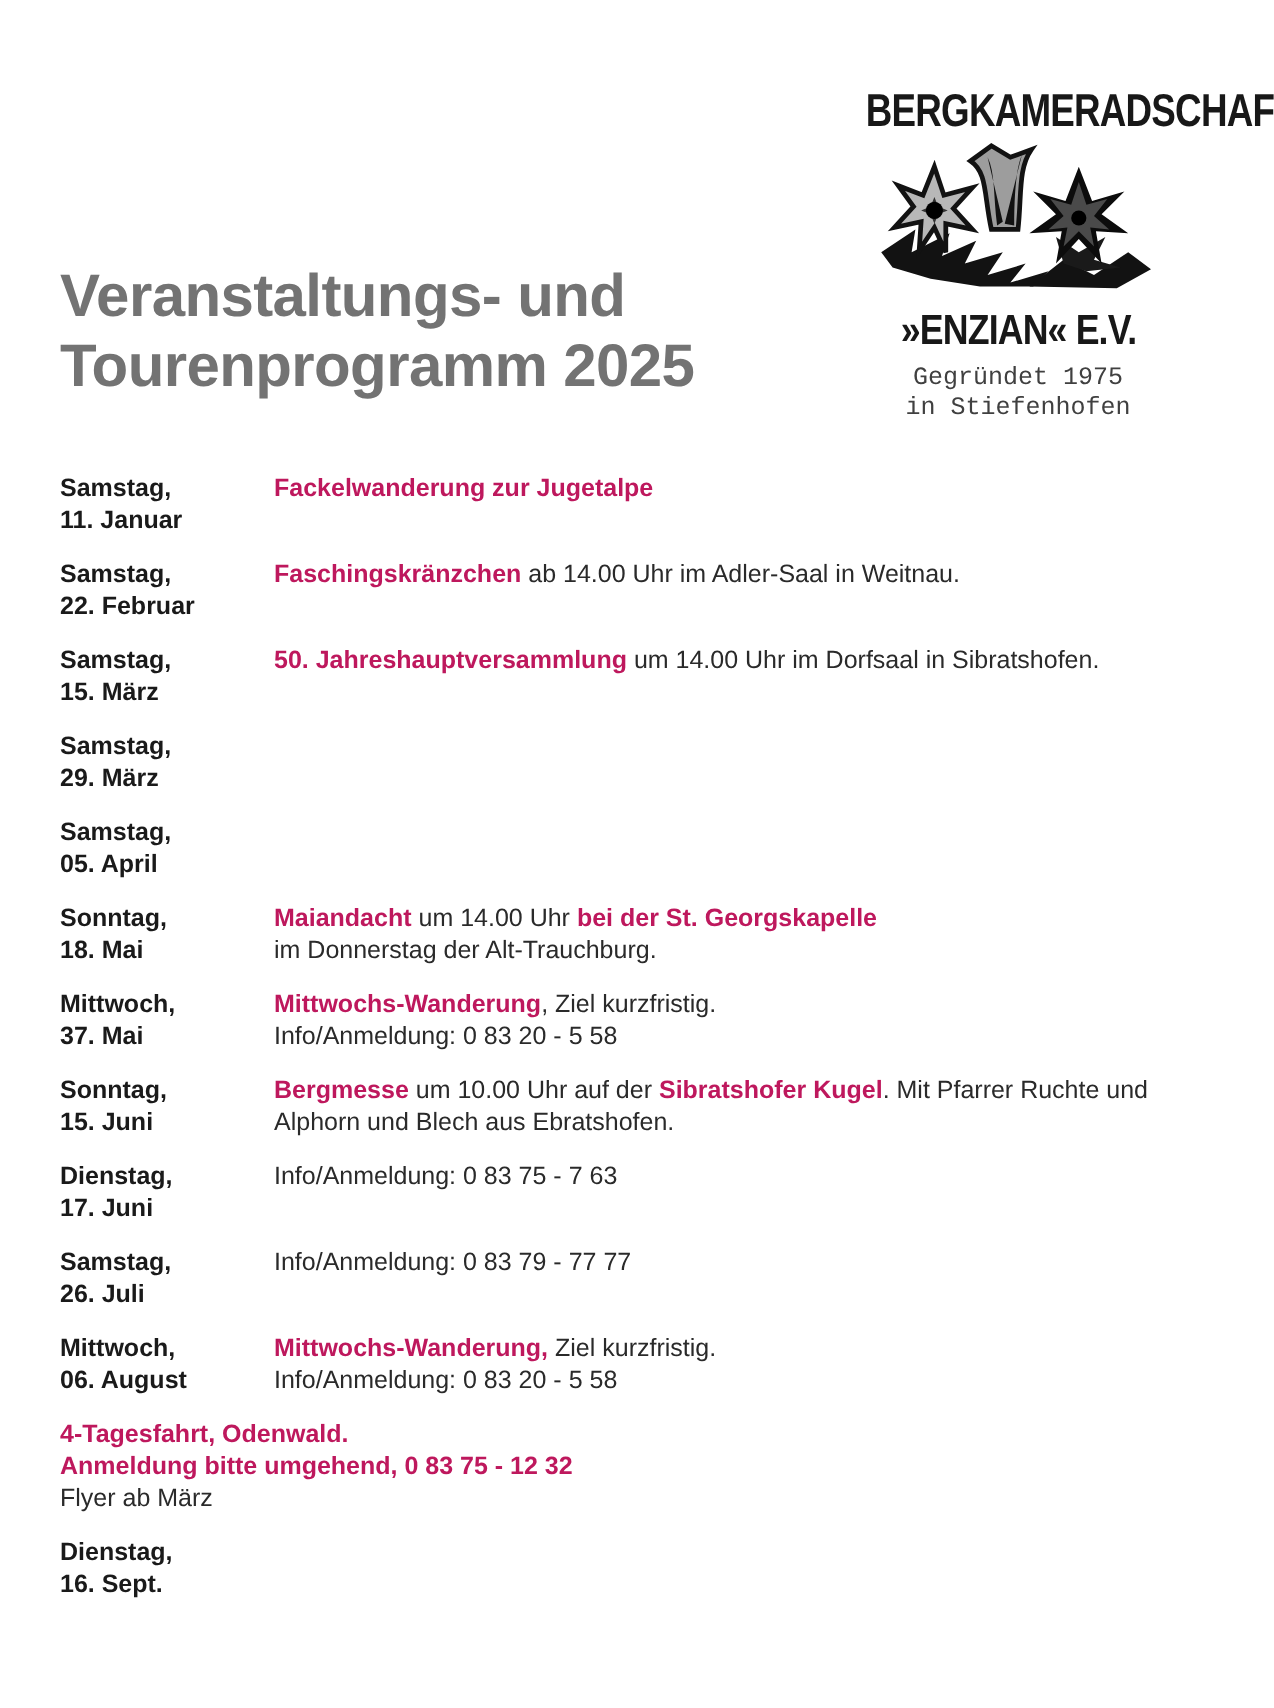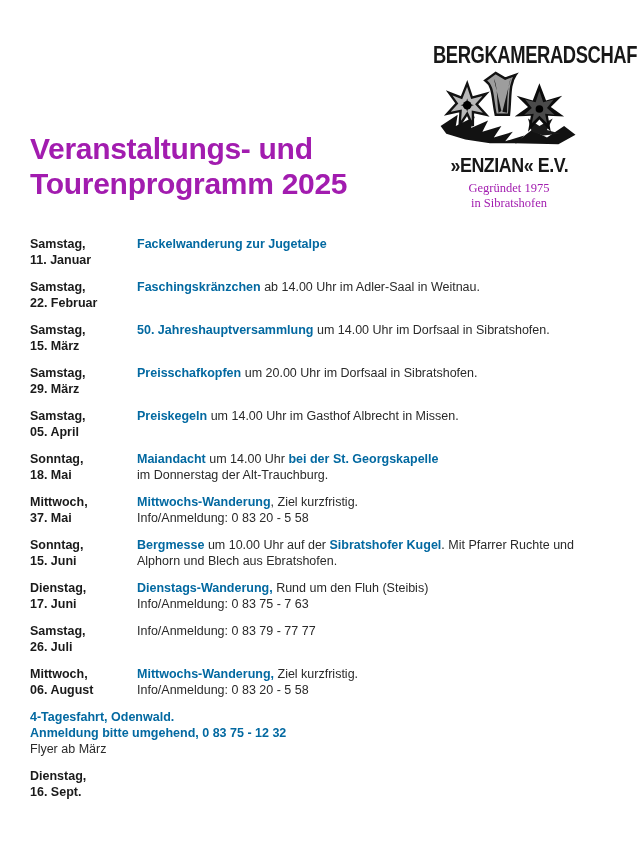--- a/index.html
+++ b/index.html
@@ -37,34 +37,34 @@
     font-weight:700;
     font-size:21px;
     letter-spacing:-0.5px;
     color:#181818;
     white-space:nowrap;
     transform:scaleX(0.85);
     transform-origin:center;
   }
   .logo-founded{
     margin-top:4px;
-    font-family:Liberation Serif, serif;
+    font-family:Liberation Mono, monospace;
     font-size:12.5px;
     line-height:15px;
-    color:#a21caf;
+    color:#404040;
   }
   
   .title{
     position:absolute;
     top:131px;left:30px;
     font-weight:700;
     font-size:30px;
     line-height:35px;
     letter-spacing:-0.3px;
-    color:#a21caf;
+    color:#737373;
   }
   
   .events{
     position:absolute;
     top:236px;left:30px;
     width:577px;
   }
   .event-row{
     display:flex;
     align-items:flex-start;
@@ -81,21 +81,21 @@
     white-space:nowrap;
   }
   .event-desc{
     flex:1 1 auto;
     font-size:12.5px;
     line-height:16px;
     color:#2a2a2a;
   }
   .event-desc b{
     font-weight:700;
-    color:#0369a1;
+    color:#be185d;
   }
 </style>
 </head>
 <body>
 
 <div class="page">
 
   <div class="logo">
     <span class="logo-org">BERGKAMERADSCHAFT</span>
 
@@ -121,21 +121,21 @@
         <path d="M0 -23 L5 -8 L20 -12 L10 -1 L20 10 L6 7 L6 22 L0 9 L-8 21 L-7 6 L-21 9 L-11 -2 L-19 -13 L-6 -8 Z" fill="#b8b8b8" stroke="#121212" stroke-width="2.5"></path>
         <path d="M0 -7 L2 -2 L7 0 L2 2 L0 7 L-2 2 L-7 0 L-2 -2 Z" fill="#333"></path>
         <circle r="4.5" fill="#000"></circle>
       </g>
     </svg>
 
     <span class="logo-club">»ENZIAN« E.V.</span>
 
     <div class="logo-founded">
       <div>Gegründet 1975</div>
-      <div>in Sibratshofen</div>
+      <div>in Stiefenhofen</div>
     </div>
   </div>
 
   <div class="title">
     <div>Veranstaltungs- und</div>
     <div>Tourenprogramm 2025</div>
   </div>
 
   <div class="events">
       <div class="event-row">
@@ -163,31 +163,25 @@
         </div>
         <div class="event-desc">
           <div><b>50. Jahreshauptversammlung</b><span> um 14.00 Uhr im Dorfsaal in Sibratshofen.</span></div>
         </div>
       </div>
       <div class="event-row">
         <div class="event-date">
           <div>Samstag,</div>
           <div>29. März</div>
         </div>
-        <div class="event-desc">
-          <div><b>Preisschafkopfen</b><span> um 20.00 Uhr im Dorfsaal in Sibratshofen.</span></div>
-        </div>
       </div>
       <div class="event-row">
         <div class="event-date">
           <div>Samstag,</div>
           <div>05. April</div>
-        </div>
-        <div class="event-desc">
-          <div><b>Preiskegeln</b><span> um 14.00 Uhr im Gasthof Albrecht in Missen.</span></div>
         </div>
       </div>
       <div class="event-row">
         <div class="event-date">
           <div>Sonntag,</div>
           <div>18. Mai</div>
         </div>
         <div class="event-desc">
           <div><b>Maiandacht</b><span> um 14.00 Uhr </span><b>bei der St. Georgskapelle</b></div>
           <div><span>im Donnerstag der Alt-Trauchburg.</span></div>
@@ -212,21 +206,20 @@
           <div><b>Bergmesse</b><span> um 10.00 Uhr auf der </span><b>Sibratshofer Kugel</b><span>. Mit Pfarrer Ruchte und</span></div>
           <div><span>Alphorn und Blech aus Ebratshofen.</span></div>
         </div>
       </div>
       <div class="event-row">
         <div class="event-date">
           <div>Dienstag,</div>
           <div>17. Juni</div>
         </div>
         <div class="event-desc">
-          <div><b>Dienstags-Wanderung,</b><span> Rund um den Fluh (Steibis)</span></div>
           <div><span>Info/Anmeldung: 0 83 75 - 7 63</span></div>
         </div>
       </div>
       <div class="event-row">
         <div class="event-date">
           <div>Samstag,</div>
           <div>26. Juli</div>
         </div>
         <div class="event-desc">
           <div><span>Info/Anmeldung: 0 83 79 - 77 77</span></div>

